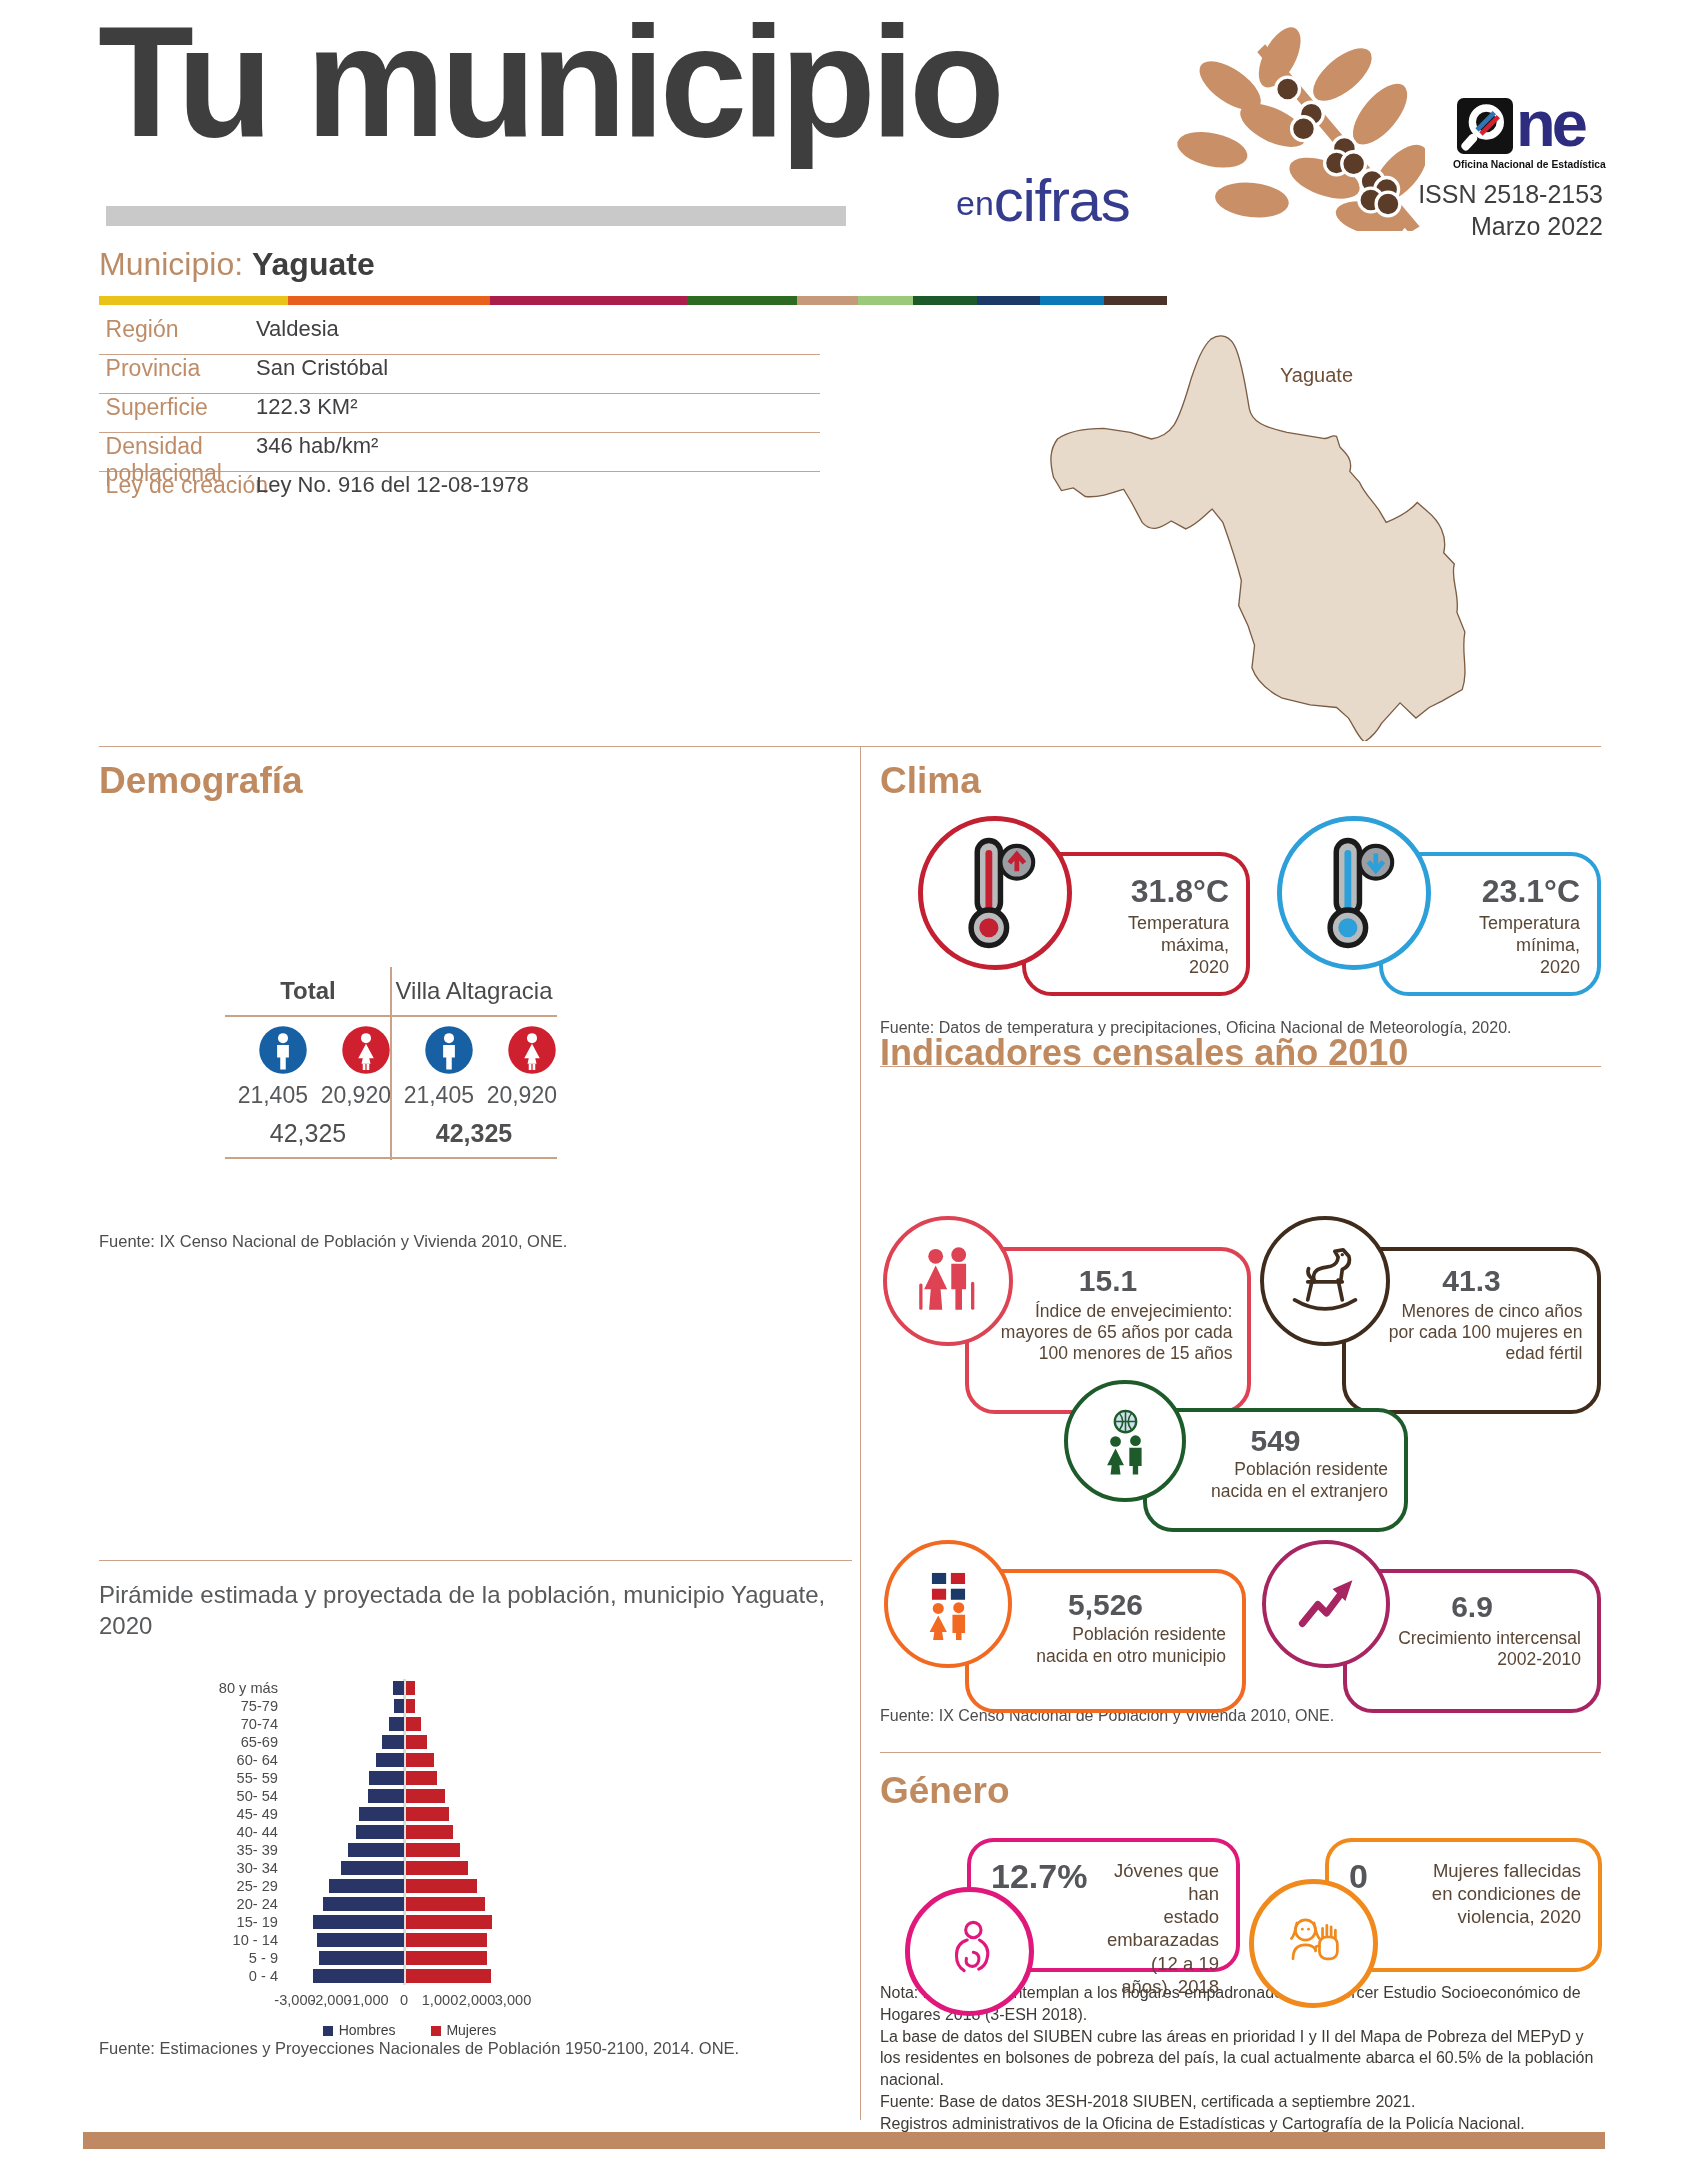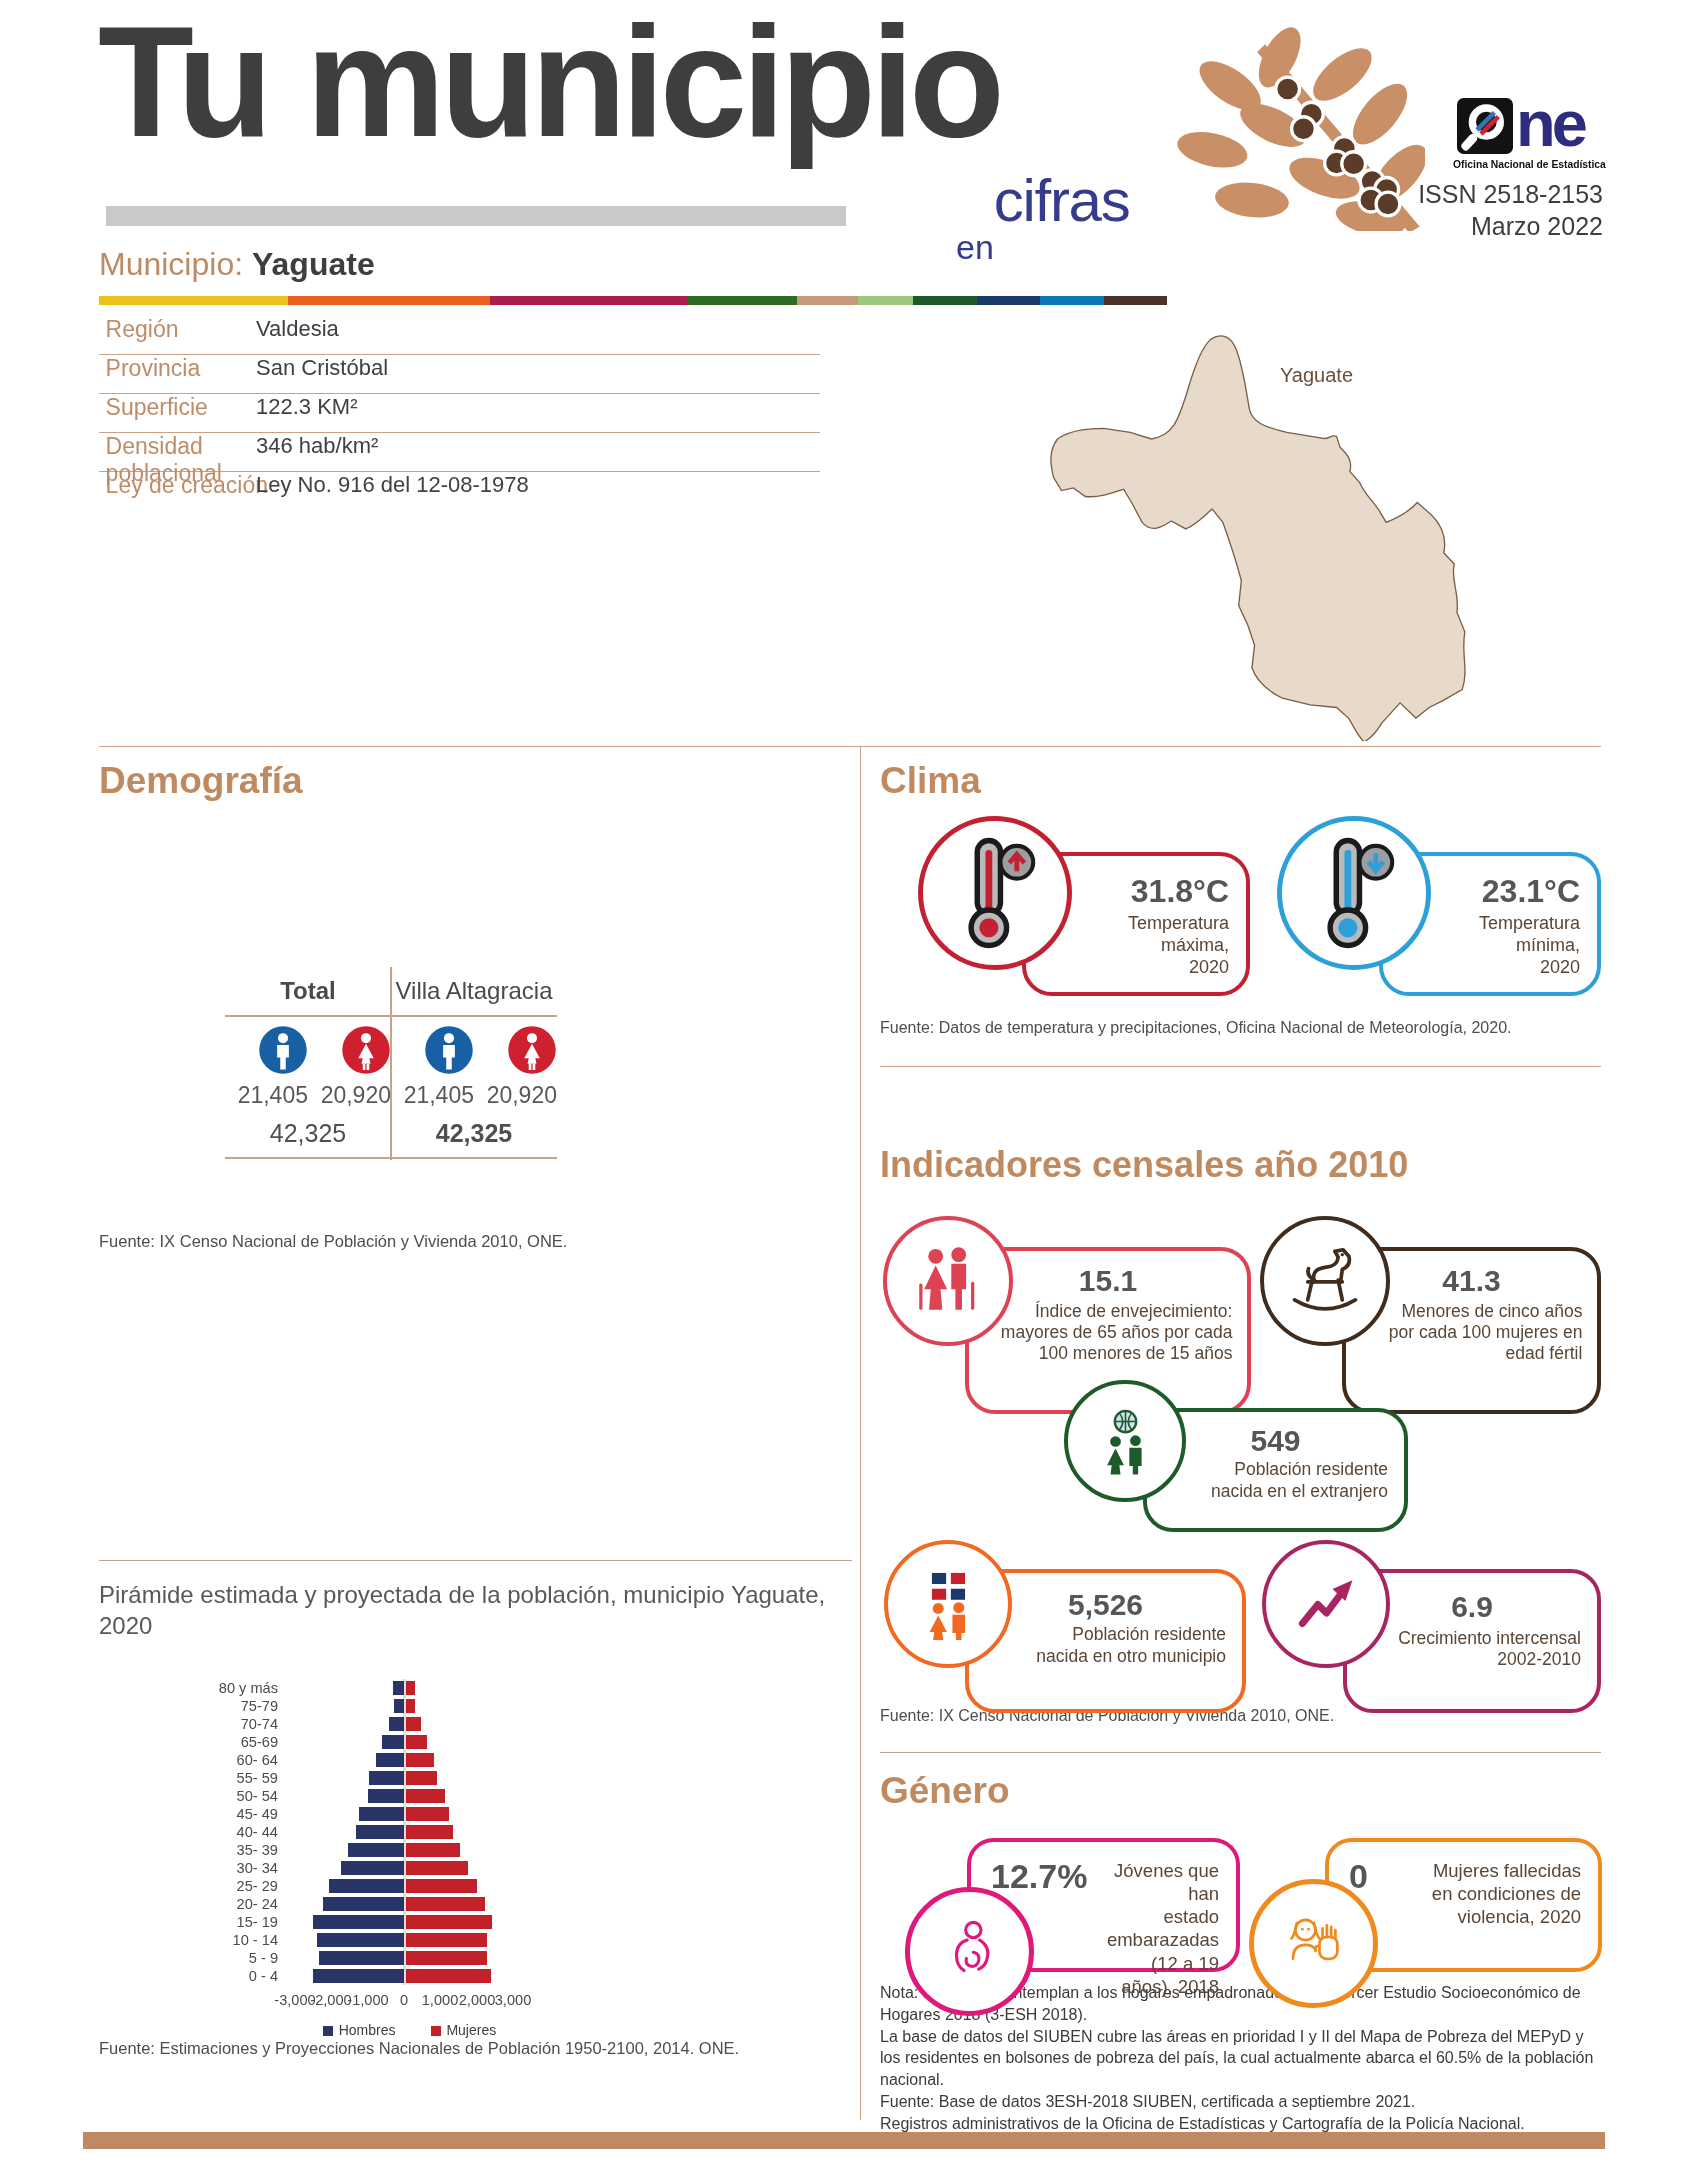--- a/index.html
+++ b/index.html
@@ -5,21 +5,21 @@
   html,body{margin:0;padding:0;background:#fff;}
   #page{position:relative;width:1687px;height:2183px;background:#fff;overflow:hidden;
         font-family:"Liberation Sans",sans-serif;color:#414042;}
   .abs{position:absolute;}
   .pre{white-space:pre-line;}
 
   
   .main-title{left:98px;top:0px;font-size:157px;font-weight:700;color:#3e3e3e;letter-spacing:-5.3px;line-height:1.05;}
   .graybar{left:106px;top:206px;width:740px;height:20px;background:#c9c9c9;}
   .encifras{left:956px;top:171px;color:#363c8d;display:flex;align-items:flex-start;}
-  .encifras .en{font-size:34px;position:relative;top:13.2px;margin-top:44px;}
+  .encifras .en{font-size:34px;position:relative;top:13.2px;}
   .encifras .cifras{font-size:60px;letter-spacing:-1.3px;line-height:1;}
   .onebox{left:1457px;top:98px;width:56px;height:56px;}
   .netext{left:1516px;top:93px;font-size:65px;font-weight:700;color:#2e2c7e;letter-spacing:-4px;line-height:0.95;}
   .onetag{left:1453px;top:159px;width:153px;font-size:10.3px;font-weight:700;color:#111;white-space:nowrap;}
   .issn{left:1336px;top:180px;width:267px;text-align:right;font-size:25px;color:#3e3e3e;}
   .fecha{left:1336px;top:212px;width:267px;text-align:right;font-size:25px;color:#3e3e3e;}
   .muniline{left:99px;top:246px;font-size:32px;}
   .muniline .ml{color:#bb8b66;}
   .muniline .mv{color:#3e3e3e;font-weight:700;}
   #colorbar{left:99px;top:296px;height:9.3px;display:flex;}
@@ -297,21 +297,21 @@
       <circle cx="51" cy="136" r="26" fill="#b9babc" stroke="#1b1b1b" stroke-width="8"></circle>
       <circle cx="51" cy="136" r="14" fill="#2d9fd9"></circle>
       <circle cx="92" cy="40" r="24" fill="#9b9ea3" stroke="#1b1b1b" stroke-width="6"></circle>
       <path d="M92 27 V50 M81 39 L92 52 L103 39" stroke="#2d9fd9" stroke-width="7" fill="none"></path>
     </svg>
   </div>
 
   <div class="abs fuente" style="left:880px;top:1019px;font-size:16px;">Fuente: Datos de temperatura y precipitaciones, Oficina Nacional de Meteorología, 2020.</div>
   <div class="abs hrule" style="left:880px;top:1066px;width:721px;"></div>
 
-  <div class="abs sechead" style="left:880px;top:1144px;font-size:36px;">Indicadores censales año 2010</div>
+  <div class="abs sechead" style="left:880px;top:1032px;font-size:36px;">Indicadores censales año 2010</div>
 
   <div class="abs badge-box" style="left:965px;top:1247px;width:286px;height:167px;border:4px solid #dd4353;">
     <div class="bnum" style="font-size:30px;margin-top:13.2px;">15.1</div>
     <div class="bdesc pre" style="font-size:17.5px;margin:2.6px 14.6px 0 0;">Índice de envejecimiento:
 mayores de 65 años por cada
 100 menores de 15 años</div>
   </div>
   <div class="badge-circ" style="left:883px;top:1216px;width:122px;height:122px;border:4.6px solid #dd4353;">
     <svg width="74" height="74" viewBox="0 0 90 90">
       <g fill="#dd4353">

